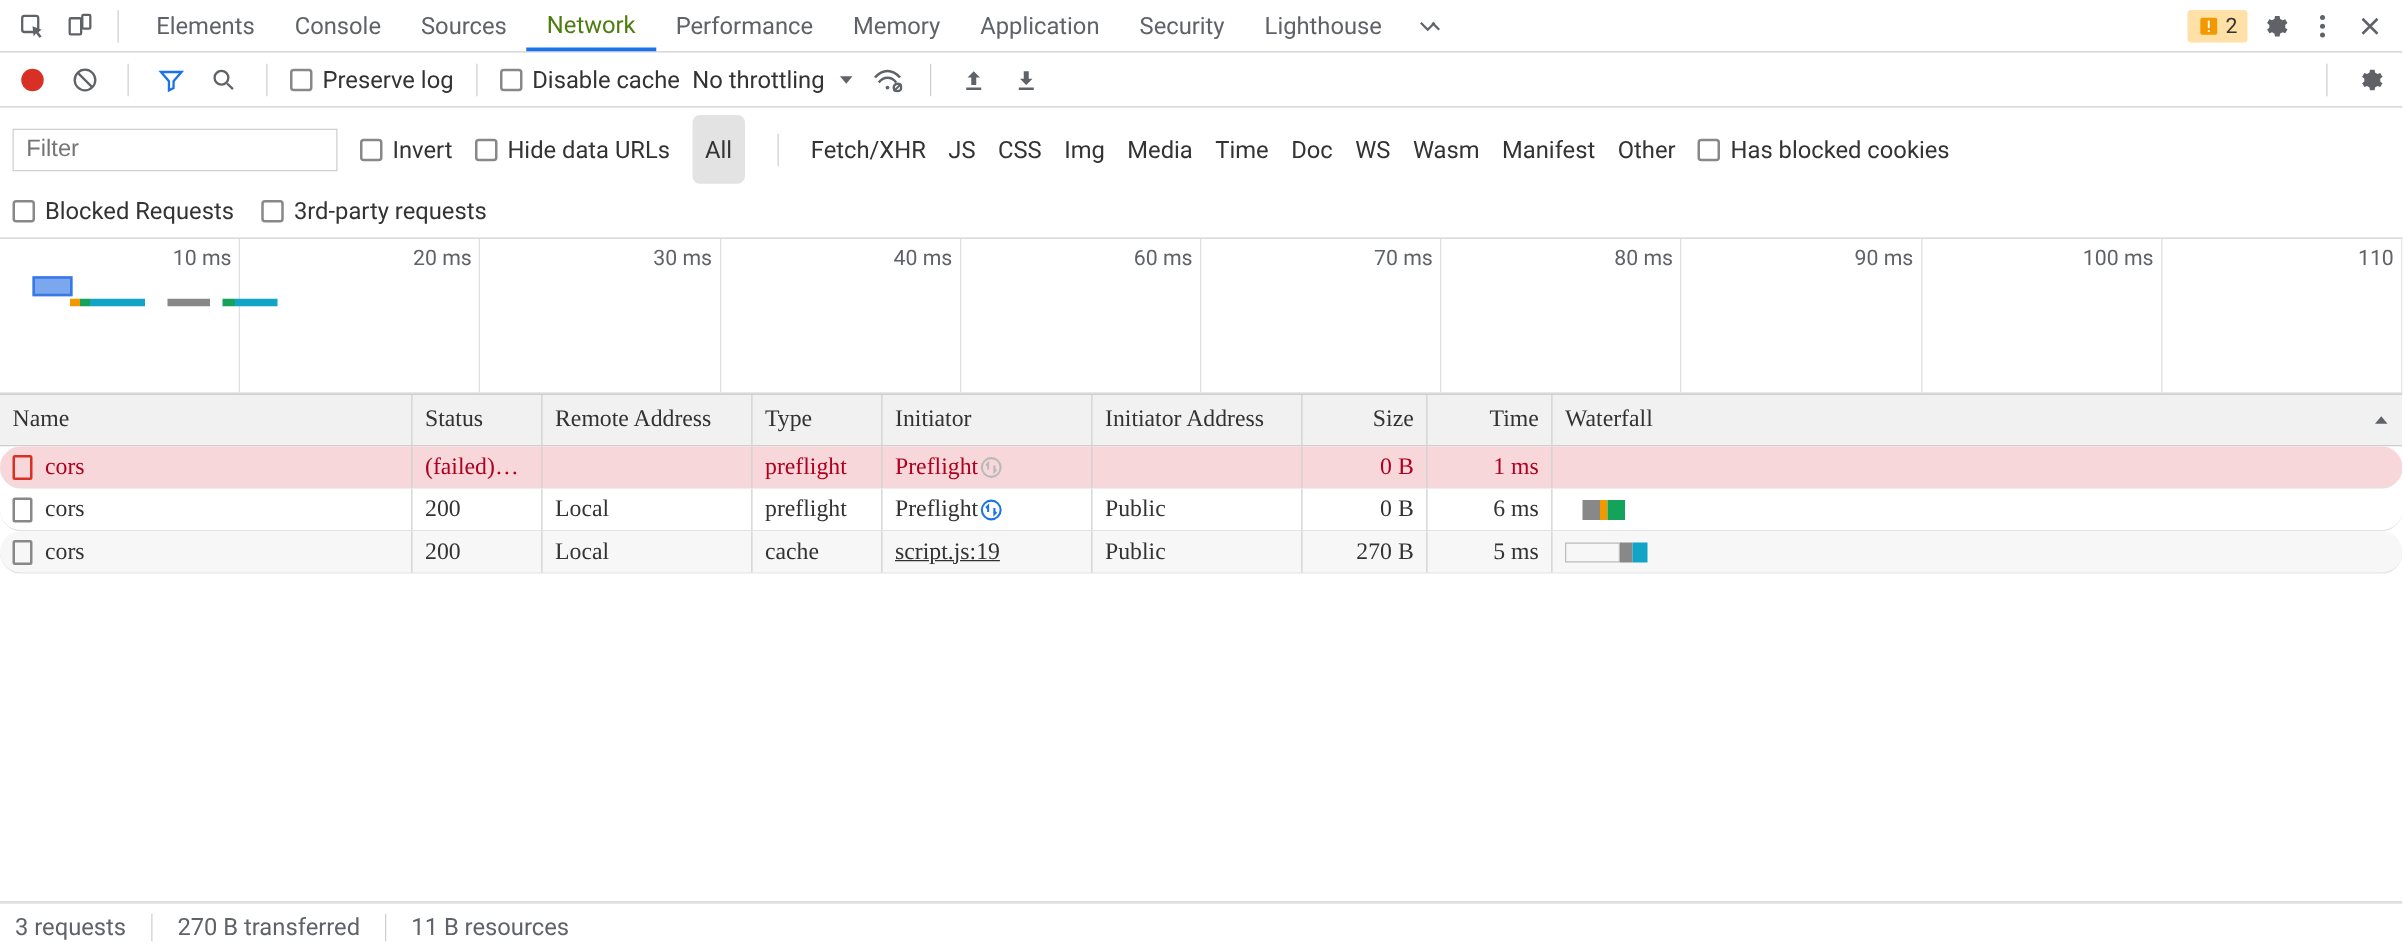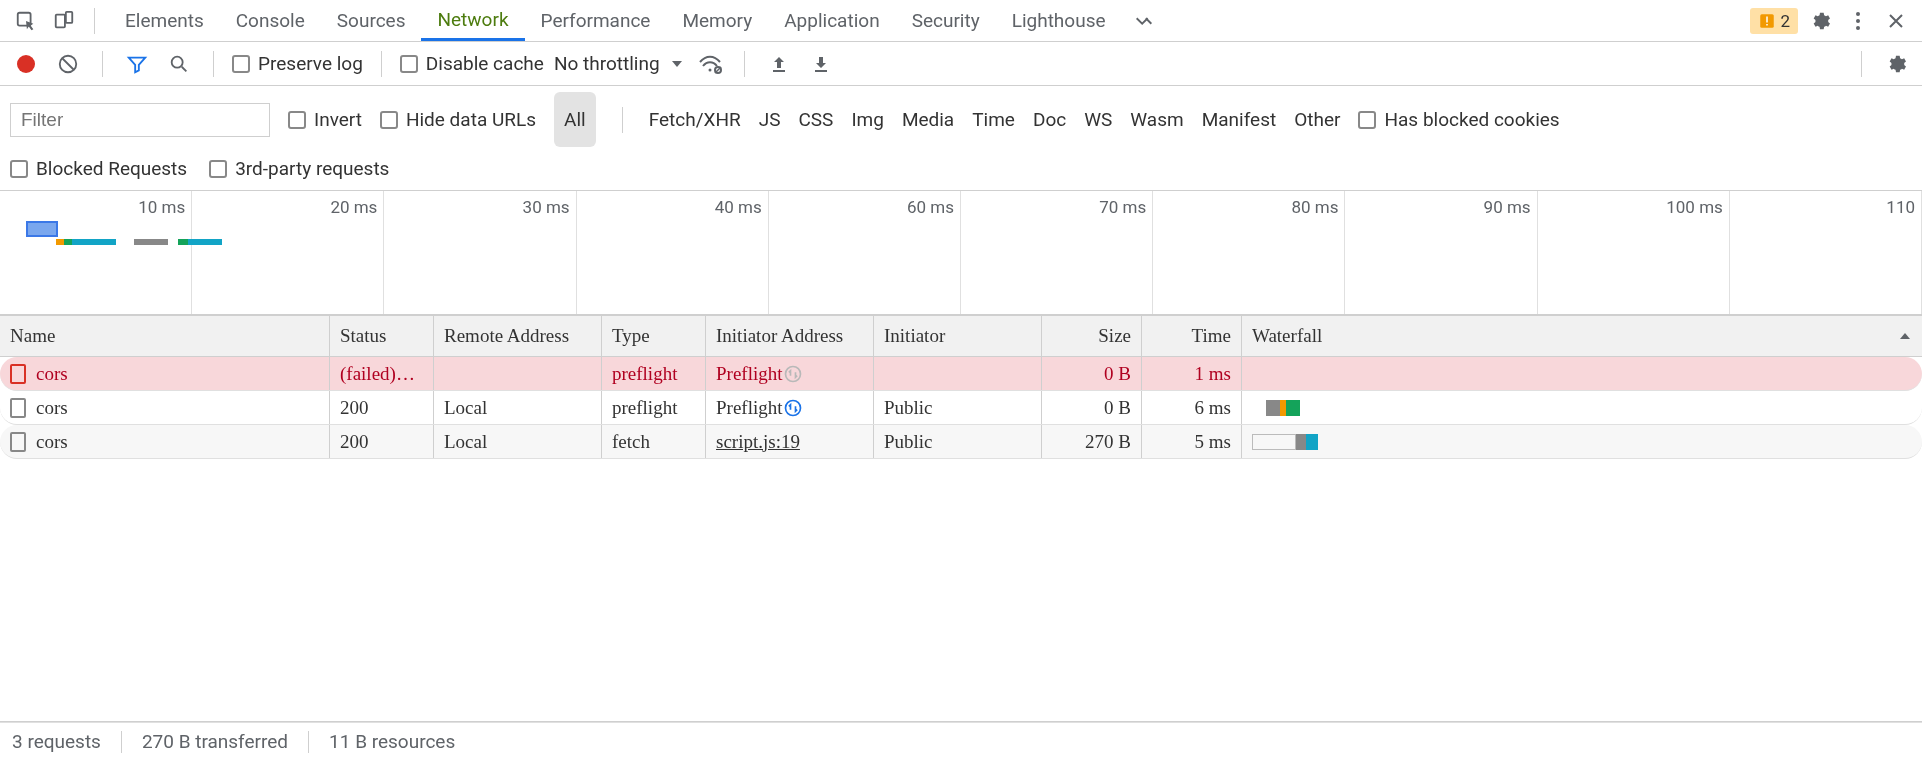--- a/index.html
+++ b/index.html
@@ -299,24 +299,24 @@
   </div>
 
 <div class="grid">
   <div class="thead">
     <div class="th col-name">Name</div>
     <div class="th col-status">Status</div>
     <div class="th col-remote">
         <span style="overflow:hidden;text-overflow:ellipsis;">Remote Address</span>
       </div>
     <div class="th col-type">Type</div>
+    <div class="th col-init">Initiator</div>
     <div class="th col-initaddr">
         <span style="overflow:hidden;text-overflow:ellipsis;">Initiator Address</span>
       </div>
-    <div class="th col-init">Initiator</div>
     <div class="th col-size">Size</div>
     <div class="th col-time">Time</div>
     <div class="th col-wf sort">
       <span>Waterfall</span>
       <svg width="14" height="14" viewBox="0 0 14 14" fill="#5f6368">
           <path d="M2 10l5-6 5 6z"></path>
         </svg>
     </div>
   </div>
   <div class="tbody" id="tbody-host">
@@ -362,21 +362,21 @@
           </div>
         </div>
       </div>
       <div class="trow alt">
         <div class="td col-name">
           <span class="docicon"></span>
           <span>cors</span>
         </div>
         <div class="td col-status">200</div>
         <div class="td col-remote">Local</div>
-        <div class="td col-type">fetch</div>
+        <div class="td col-type">cache</div>
         <div class="td col-init">
           <span class="linklike">script.js:19</span> 
         </div>
         <div class="td col-initaddr">Public</div>
         <div class="td col-size">270 B</div>
         <div class="td col-time">5 ms</div>
         <div class="td col-wf">
           <div class="wfbar">
             <div class="wfseg" style="width:44px;background:transparent;margin-left:0px;border:1px solid #bbb;"></div>
             <div class="wfseg" style="width:10px;background:#888;margin-left:0px;"></div>

